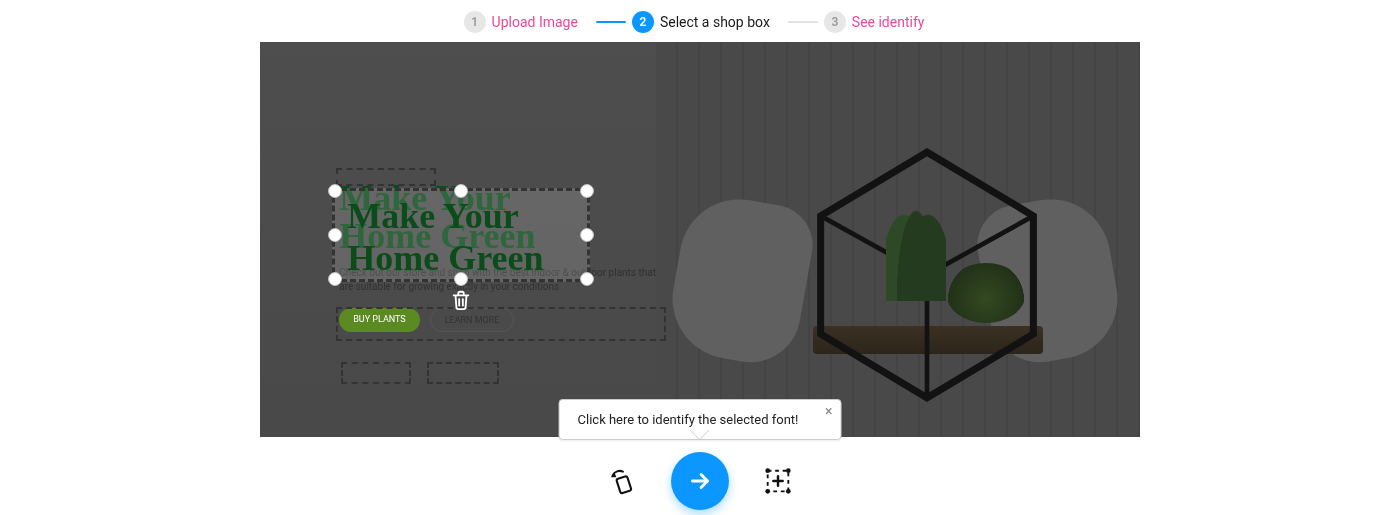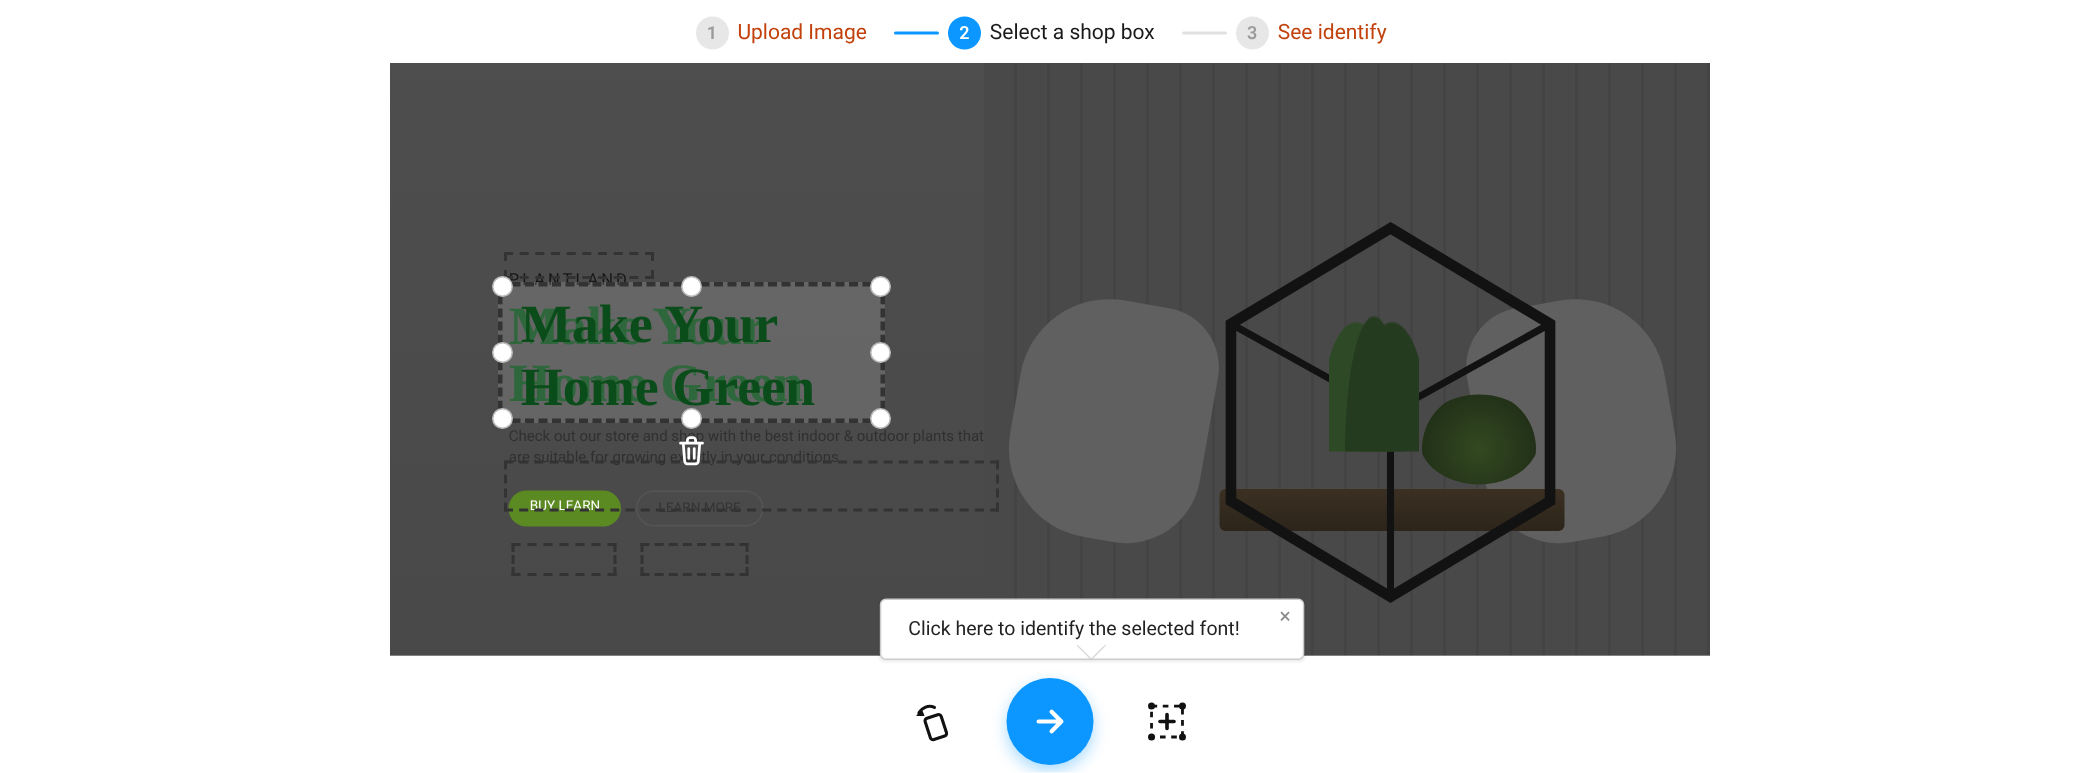--- a/index.html
+++ b/index.html
@@ -3,21 +3,21 @@
   <meta charset="utf-8">
   <style>
     * { margin: 0; padding: 0; box-sizing: border-box; }
     body { font-family: -apple-system, BlinkMacSystemFont, "Segoe UI", Roboto, Helvetica, Arial, sans-serif; background: #fff; width: 1400px; height: 515px; overflow: hidden; position: relative; }
 
     
     .stepper { display: flex; align-items: center; justify-content: center; gap: 6px; padding-top: 8px; height: 36px; }
     .step-num { width: 22px; height: 22px; border-radius: 50%; display: inline-flex; align-items: center; justify-content: center; font-size: 12px; font-weight: 600; }
     .step-num.muted { background: #e7e7e7; color: #9a9a9a; }
     .step-num.active { background: #0b97ff; color: #fff; }
-    .step-label { font-size: 14px; color: #c2410c; margin-right: 12px; }
+    .step-label { font-size: 14px; color: #ec4899; margin-right: 12px; }
     .step-label.active { color: #1a1a1a; }
     .connector { width: 30px; height: 2px; background: #e1e1e1; display: inline-block; border-radius: 2px; }
     .connector.active { background: #0b97ff; }
 
     
     .canvas-wrap { width: 880px; height: 395px; margin: 6px auto 0; position: relative; overflow: hidden; background: #333; }
     .scene { position: absolute; inset: 0; }
     
     .wall { position: absolute; left: 0; top: 0; width: 55%; height: 100%; background: linear-gradient(180deg,#949494,#8a8a8a); }
     .apron { position: absolute; right: 0; top: 0; width: 55%; height: 100%; background: repeating-linear-gradient(90deg,#8b8b8b 0 20px,#7f7f7f 20px 22px); }
@@ -52,21 +52,21 @@
     .crop .txt1 { position: absolute; left: 12px; top: 4px; font-family: Georgia, serif; font-weight: 700; color: #0b4d1a; font-size: 36px; white-space: nowrap; }
     .crop .txt2 { position: absolute; left: 12px; top: 46px; font-family: Georgia, serif; font-weight: 700; color: #0b4d1a; font-size: 36px; white-space: nowrap; }
     .handle { position: absolute; width: 14px; height: 14px; background: #fff; border: 1px solid #bbb; border-radius: 50%; }
     .h-nw { left: -7px; top: -7px; } .h-n { left: calc(50% - 7px); top: -7px; } .h-ne { right: -7px; top: -7px; }
     .h-w { left: -7px; top: calc(50% - 7px); } .h-e { right: -7px; top: calc(50% - 7px); }
     .h-sw { left: -7px; bottom: -7px; } .h-s { left: calc(50% - 7px); bottom: -7px; } .h-se { right: -7px; bottom: -7px; }
     .trash { position: absolute; left: calc(50% - 13px); bottom: -34px; width: 26px; height: 26px; display: flex; align-items: center; justify-content: center; cursor: pointer; }
     .trash svg { width: 22px; height: 22px; }
 
     
-    .tooltip { position: absolute; left: 50%; transform: translateX(-50%); top: 399px; background: #fff; border: 1px solid #ccc; border-radius: 4px; padding: 12px 42px 12px 18px; font-size: 13px; color: #222; box-shadow: 0 1px 2px rgba(0,0,0,.08); white-space: nowrap; margin-left: 28px; }
+    .tooltip { position: absolute; left: 50%; transform: translateX(-50%); top: 399px; background: #fff; border: 1px solid #ccc; border-radius: 4px; padding: 12px 42px 12px 18px; font-size: 13px; color: #222; box-shadow: 0 1px 2px rgba(0,0,0,.08); white-space: nowrap; }
     .tooltip .close { position: absolute; right: 8px; top: 4px; font-size: 14px; color: #888; cursor: pointer; line-height: 1; }
     .tooltip::after { content: ""; position: absolute; left: 50%; bottom: -10px; transform: translateX(-50%); border: 10px solid transparent; border-top-color: #fff; filter: drop-shadow(0 1px 0 #ccc); }
 
     
     .actions { position: absolute; left: 50%; transform: translateX(-50%); top: 452px; display: flex; align-items: center; gap: 32px; }
     .icon-btn { width: 34px; height: 34px; display: flex; align-items: center; justify-content: center; cursor: pointer; color: #111; }
     .icon-btn svg { width: 30px; height: 30px; }
     .primary-btn { width: 58px; height: 58px; border-radius: 50%; background: #0b97ff; display: flex; align-items: center; justify-content: center; cursor: pointer; box-shadow: 0 4px 10px rgba(11,151,255,.35); }
     .primary-btn svg { width: 26px; height: 26px; stroke: #fff; }
   </style>
@@ -96,26 +96,25 @@
           <polygon points="50,3 95,30 95,80 50,107 5,80 5,30" fill="none" stroke="#111" stroke-width="3"></polygon>
           <polyline points="5,30 50,55 95,30" fill="none" stroke="#111" stroke-width="2"></polyline>
           <line x1="50" y1="55" x2="50" y2="107" stroke="#111" stroke-width="2"></line>
         </svg>
     </div>
     <div class="plant1"></div>
     <div class="plant2"></div>
     <div class="dim"></div>
 
     <div class="txtblock">
-      <div class="logo">PLANTLAND</div>
       <div class="headline">Make Your</div>
       <div class="headline">Home Green</div>
       <div class="subcopy">Check out our store and shop with the best indoor &amp; outdoor plants that are suitable for growing exactly in your conditions</div>
       <div class="cta-row">
-        <span class="pill fill">BUY LEARN</span>
+        <span class="pill fill">BUY PLANTS</span>
         <span class="pill outline">LEARN MORE</span>
       </div>
     </div>
 
     <div class="detbox d-logo"></div>
     <div class="detbox d-sub"></div>
     <div class="detbox d-b1"></div>
     <div class="detbox d-b2"></div>
 
     <div class="crop">

